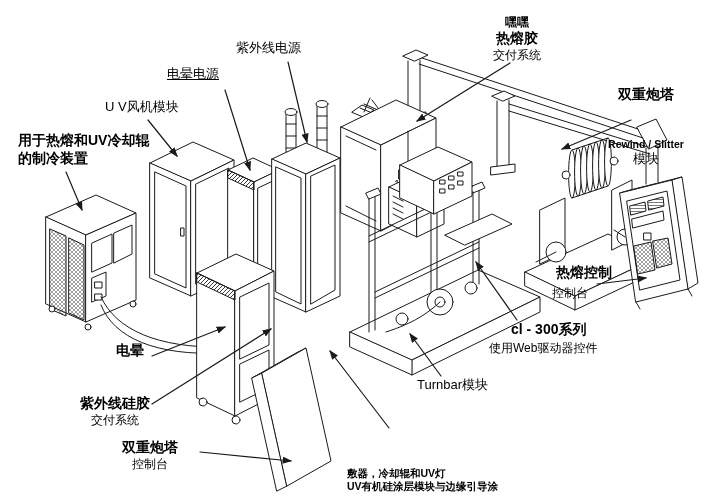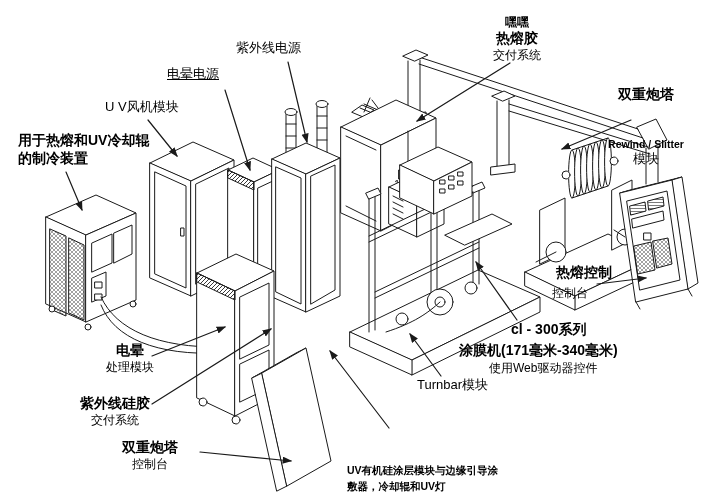--- a/index.html
+++ b/index.html
@@ -260,34 +260,32 @@
     <div class="mid">模块</div>
   </div>
 
   <div class="lbl" style="left:552px;top:264px;">
     <div class="sm" style="margin-left:4px;">热熔控制</div>
     <div class="lg" style="margin-top:4px;">控制台</div>
   </div>
 
   <div class="lbl" style="left:459px;top:321px;">
     <div class="sm" style="margin-left:52px;">cl - 300系列</div>
-    <div class="sm" style="margin-top:3px;">涂膜机(171毫米-340毫米)</div>
     <div class="lg" style="margin-left:30px;margin-top:2px;">使用Web驱动器控件</div>
   </div>
 
   <div class="lbl mid" style="left:417px;top:377px;">Turnbar模块</div>
 
   <div class="lbl md" style="left:347px;top:430px;">
+    <div style="margin-top:3px;">敷器，冷却辊和UV灯</div>
     <div>UV有机硅涂层模块与边缘引导涂</div>
-    <div style="margin-top:3px;">敷器，冷却辊和UV灯</div>
   </div>
 
   <div class="lbl ctr" style="left:85px;top:342px;width:90px;">
     <div class="sm">电晕</div>
-    <div class="lg">处理模块</div>
   </div>
 
   <div class="lbl ctr" style="left:70px;top:395px;width:90px;">
     <div class="sm">紫外线硅胶</div>
     <div class="lg">交付系统</div>
   </div>
 
   <div class="lbl ctr" style="left:105px;top:439px;width:90px;">
     <div class="sm">双重炮塔</div>
     <div class="lg">控制台</div>

